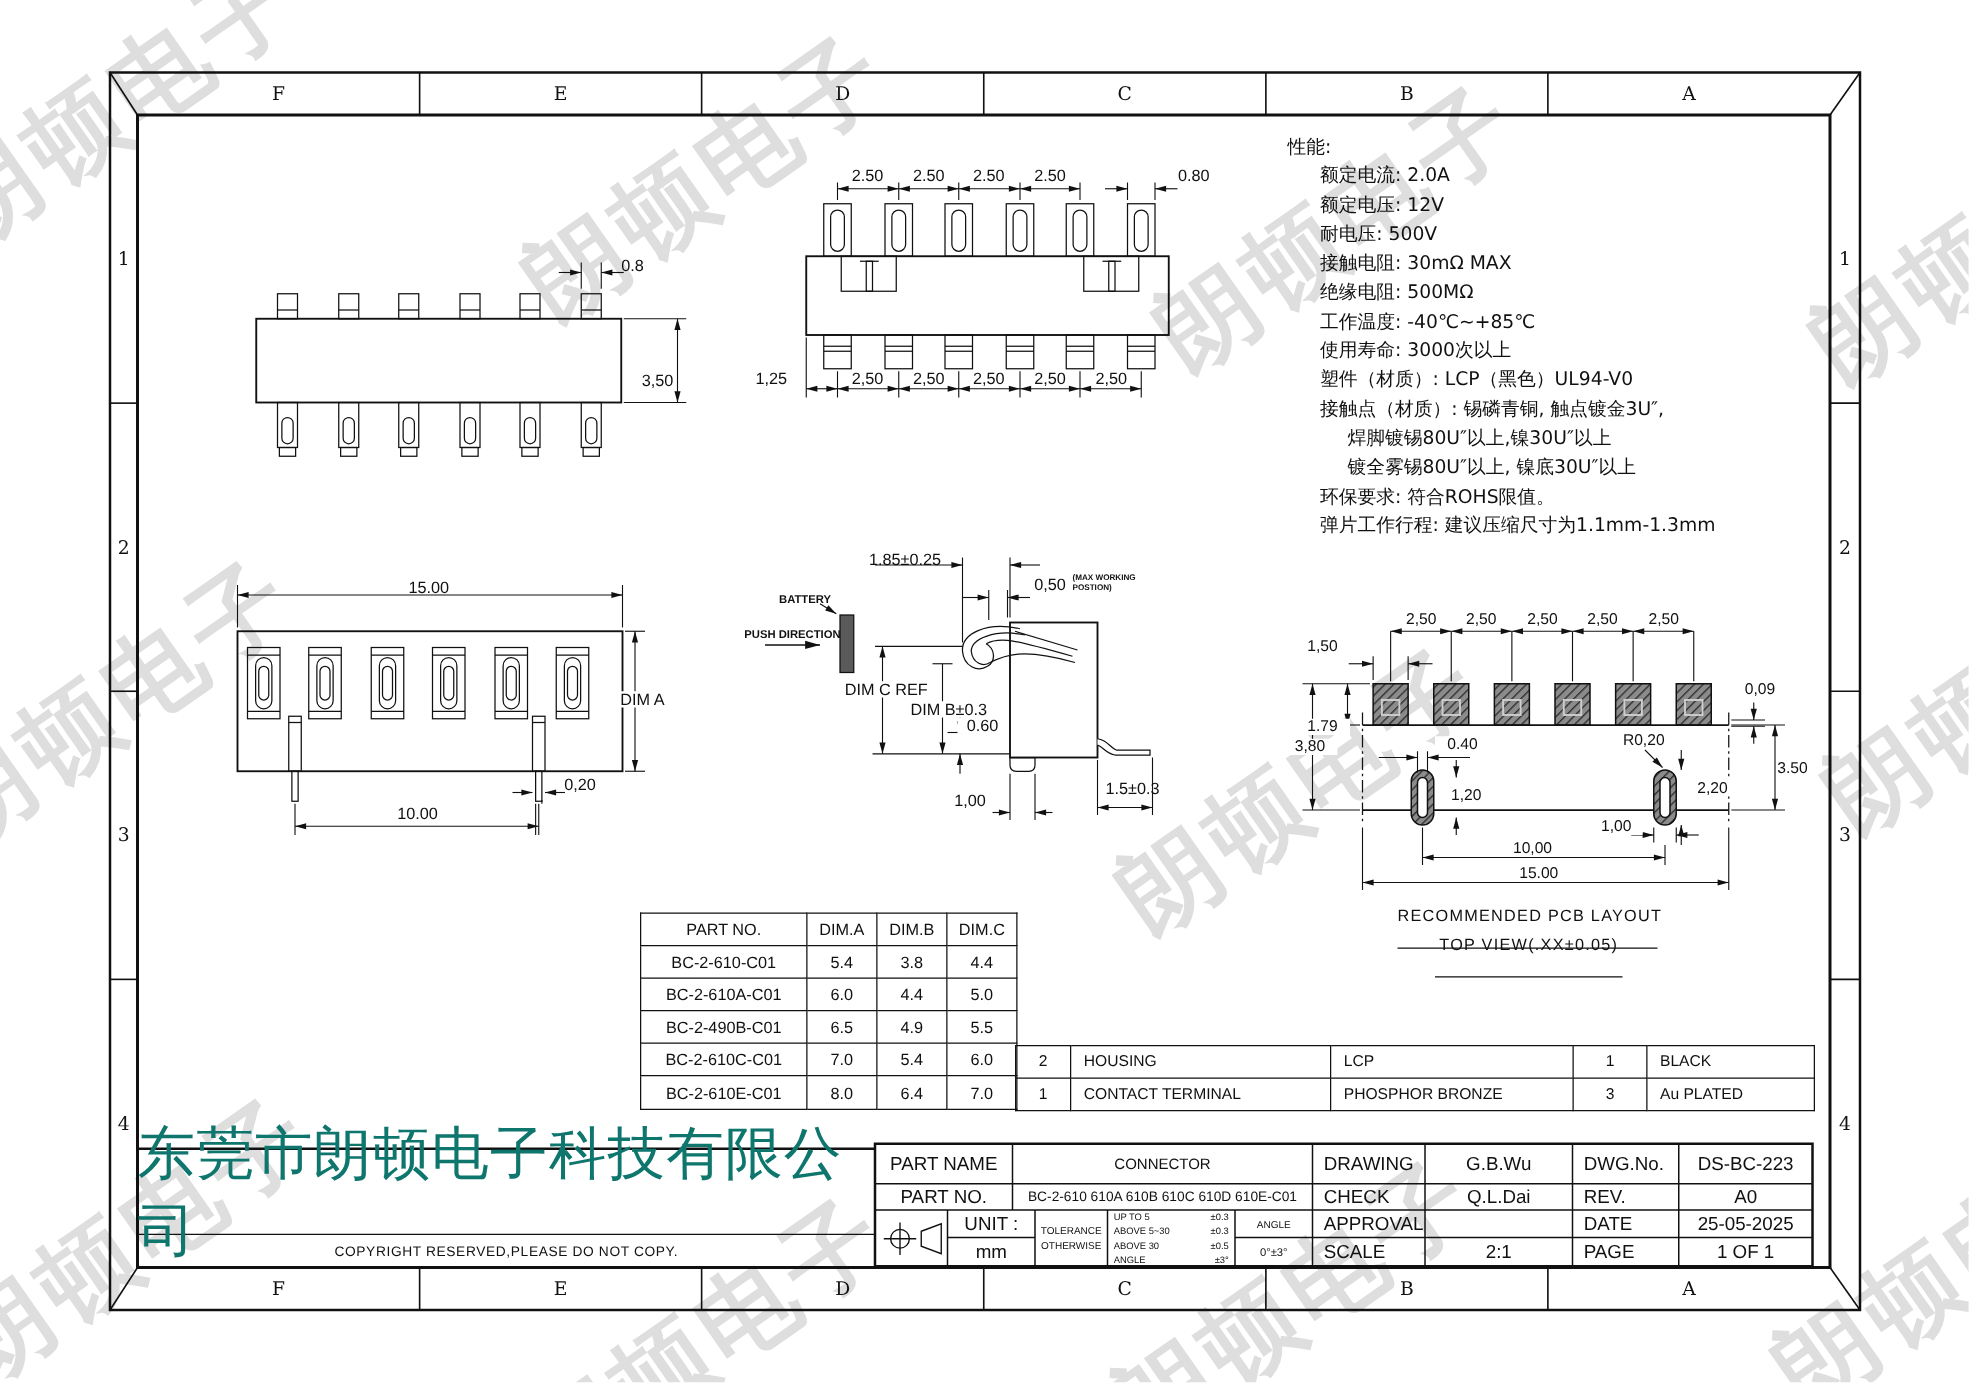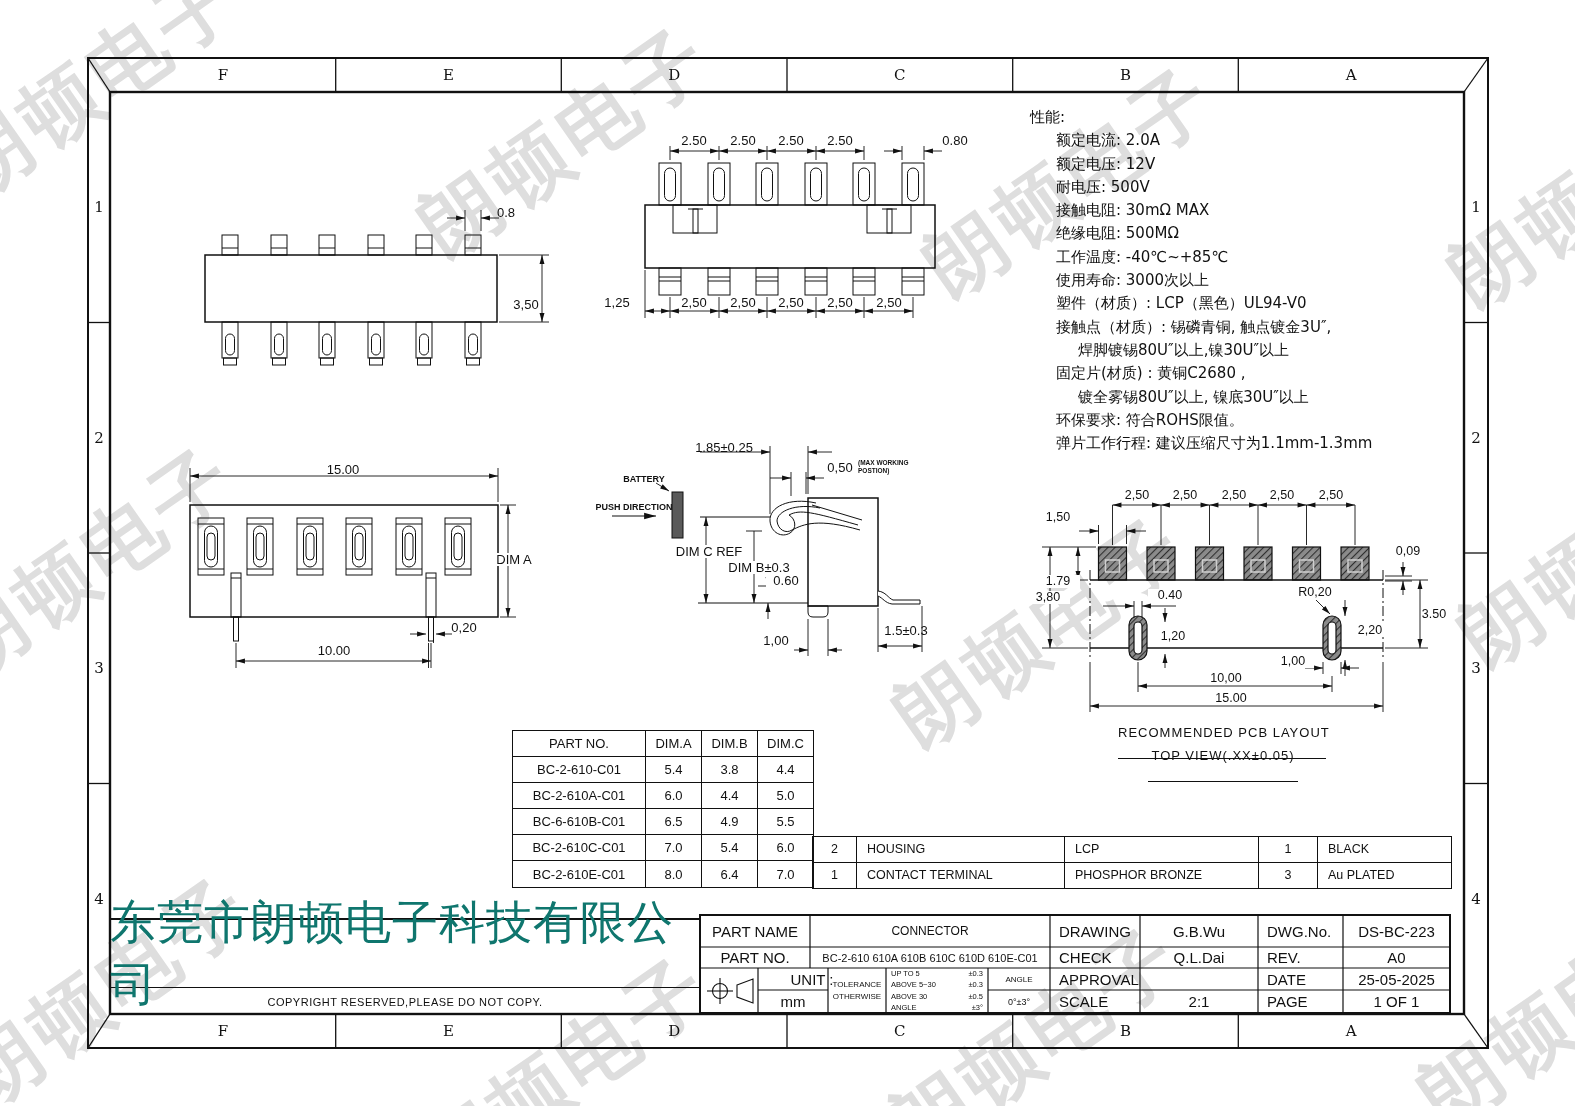--- a/index.html
+++ b/index.html
@@ -431,21 +431,20 @@
     <div class="i1">额定电流: 2.0A</div>
     <div class="i1">额定电压: 12V</div>
     <div class="i1">耐电压: 500V</div>
     <div class="i1">接触电阻: 30mΩ MAX</div>
     <div class="i1">绝缘电阻: 500MΩ</div>
     <div class="i1">工作温度: -40℃~+85℃</div>
     <div class="i1">使用寿命: 3000次以上</div>
     <div class="i1">塑件（材质）: LCP（黑色）UL94-V0</div>
     <div class="i1">接触点（材质）: 锡磷青铜, 触点镀金3U″,</div>
     <div class="i2">焊脚镀锡80U″以上,镍30U″以上</div>
-    <div class="i1">固定片(材质) : 黄铜C2680 ,</div>
     <div class="i2">镀全雾锡80U″以上, 镍底30U″以上</div>
     <div class="i1">环保要求: 符合ROHS限值。</div>
     <div class="i1">弹片工作行程: 建议压缩尺寸为1.1mm-1.3mm</div>
   </div>
 
   <div class="d" style="left:488px;top:206px;width:36px;">0.8</div>
   <div class="d" style="left:505px;top:298px;width:42px;">3,50</div>
 
   <div class="d" style="left:674px;top:134px;width:40px;">2.50</div>
   <div class="d" style="left:723px;top:134px;width:40px;">2.50</div>
@@ -515,21 +514,21 @@
           <td>3.8</td>
           <td>4.4</td>
         </tr>
         <tr>
           <td>BC-2-610A-C01</td>
           <td>6.0</td>
           <td>4.4</td>
           <td>5.0</td>
         </tr>
         <tr>
-          <td>BC-6-610B-C01</td>
+          <td>BC-2-490B-C01</td>
           <td>6.5</td>
           <td>4.9</td>
           <td>5.5</td>
         </tr>
         <tr>
           <td>BC-2-610C-C01</td>
           <td>7.0</td>
           <td>5.4</td>
           <td>6.0</td>
         </tr>
@@ -573,21 +572,21 @@
   <div class="tb l" style="left:1050px;top:915px;width:90px;height:32px;">DRAWING</div>
   <div class="tb c" style="left:1140px;top:915px;width:118px;height:32px;">G.B.Wu</div>
   <div class="tb l" style="left:1258px;top:915px;width:85px;height:32px;">DWG.No.</div>
   <div class="tb c" style="left:1343px;top:915px;width:107px;height:32px;">DS-BC-223</div>
   <div class="tb c" style="left:700px;top:947px;width:110px;height:21px;">PART NO.</div>
   <div class="tb c" style="left:810px;top:947px;width:240px;height:21px;font-size:11px;">BC-2-610 610A 610B 610C 610D 610E-C01</div>
   <div class="tb l" style="left:1050px;top:947px;width:90px;height:21px;">CHECK</div>
   <div class="tb c" style="left:1140px;top:947px;width:118px;height:21px;">Q.L.Dai</div>
   <div class="tb l" style="left:1258px;top:947px;width:85px;height:21px;">REV.</div>
   <div class="tb c" style="left:1343px;top:947px;width:107px;height:21px;">A0</div>
-  <div class="tb c" style="left:758px;top:968px;width:70px;height:22px;padding-left:19px;">UNIT :</div>
+  <div class="tb c" style="left:758px;top:968px;width:70px;height:22px;">UNIT :</div>
   <div class="tb c" style="left:758px;top:990px;width:70px;height:23px;">mm</div>
   <div class="tb c two" style="left:828px;top:968px;width:58px;height:45px;">
     <span>TOLERANCE</span>
     <span>OTHERWISE</span>
   </div>
   <div class="tolrows" style="left:886px;top:968px;width:102px;height:45px;">
     <div class="r">
         <span>UP TO 5</span>
         <span>±0.3</span>
       </div>

